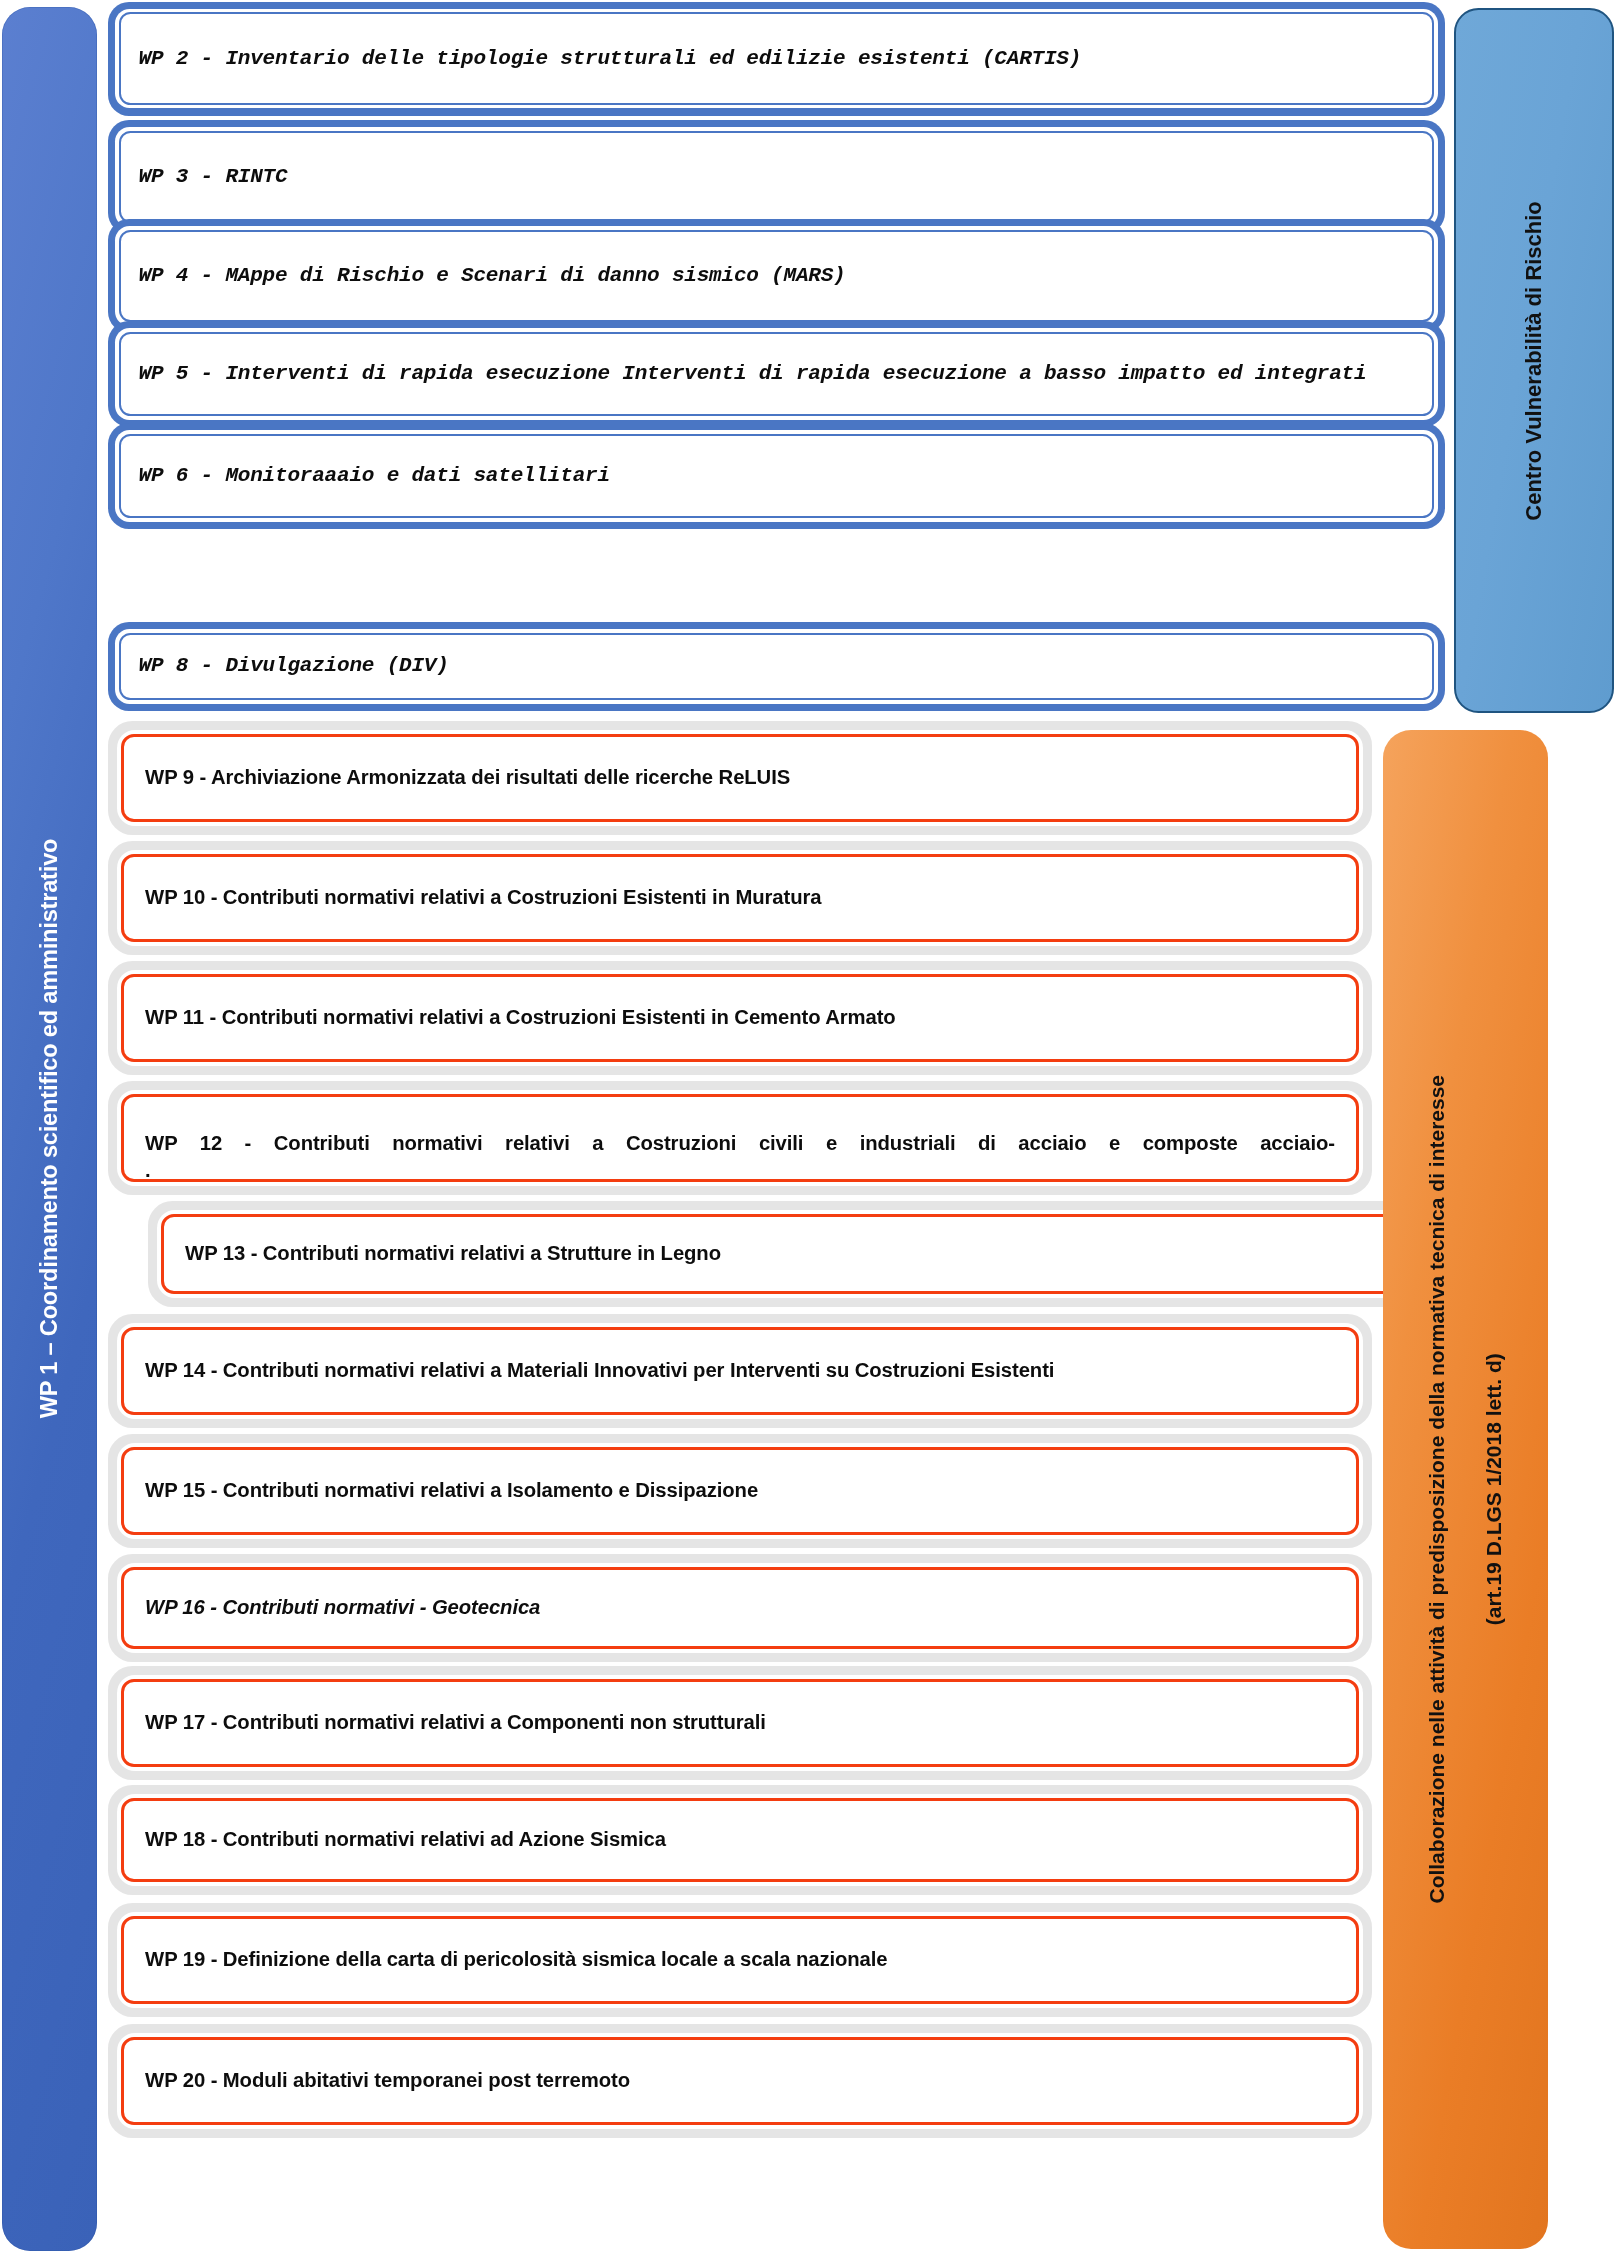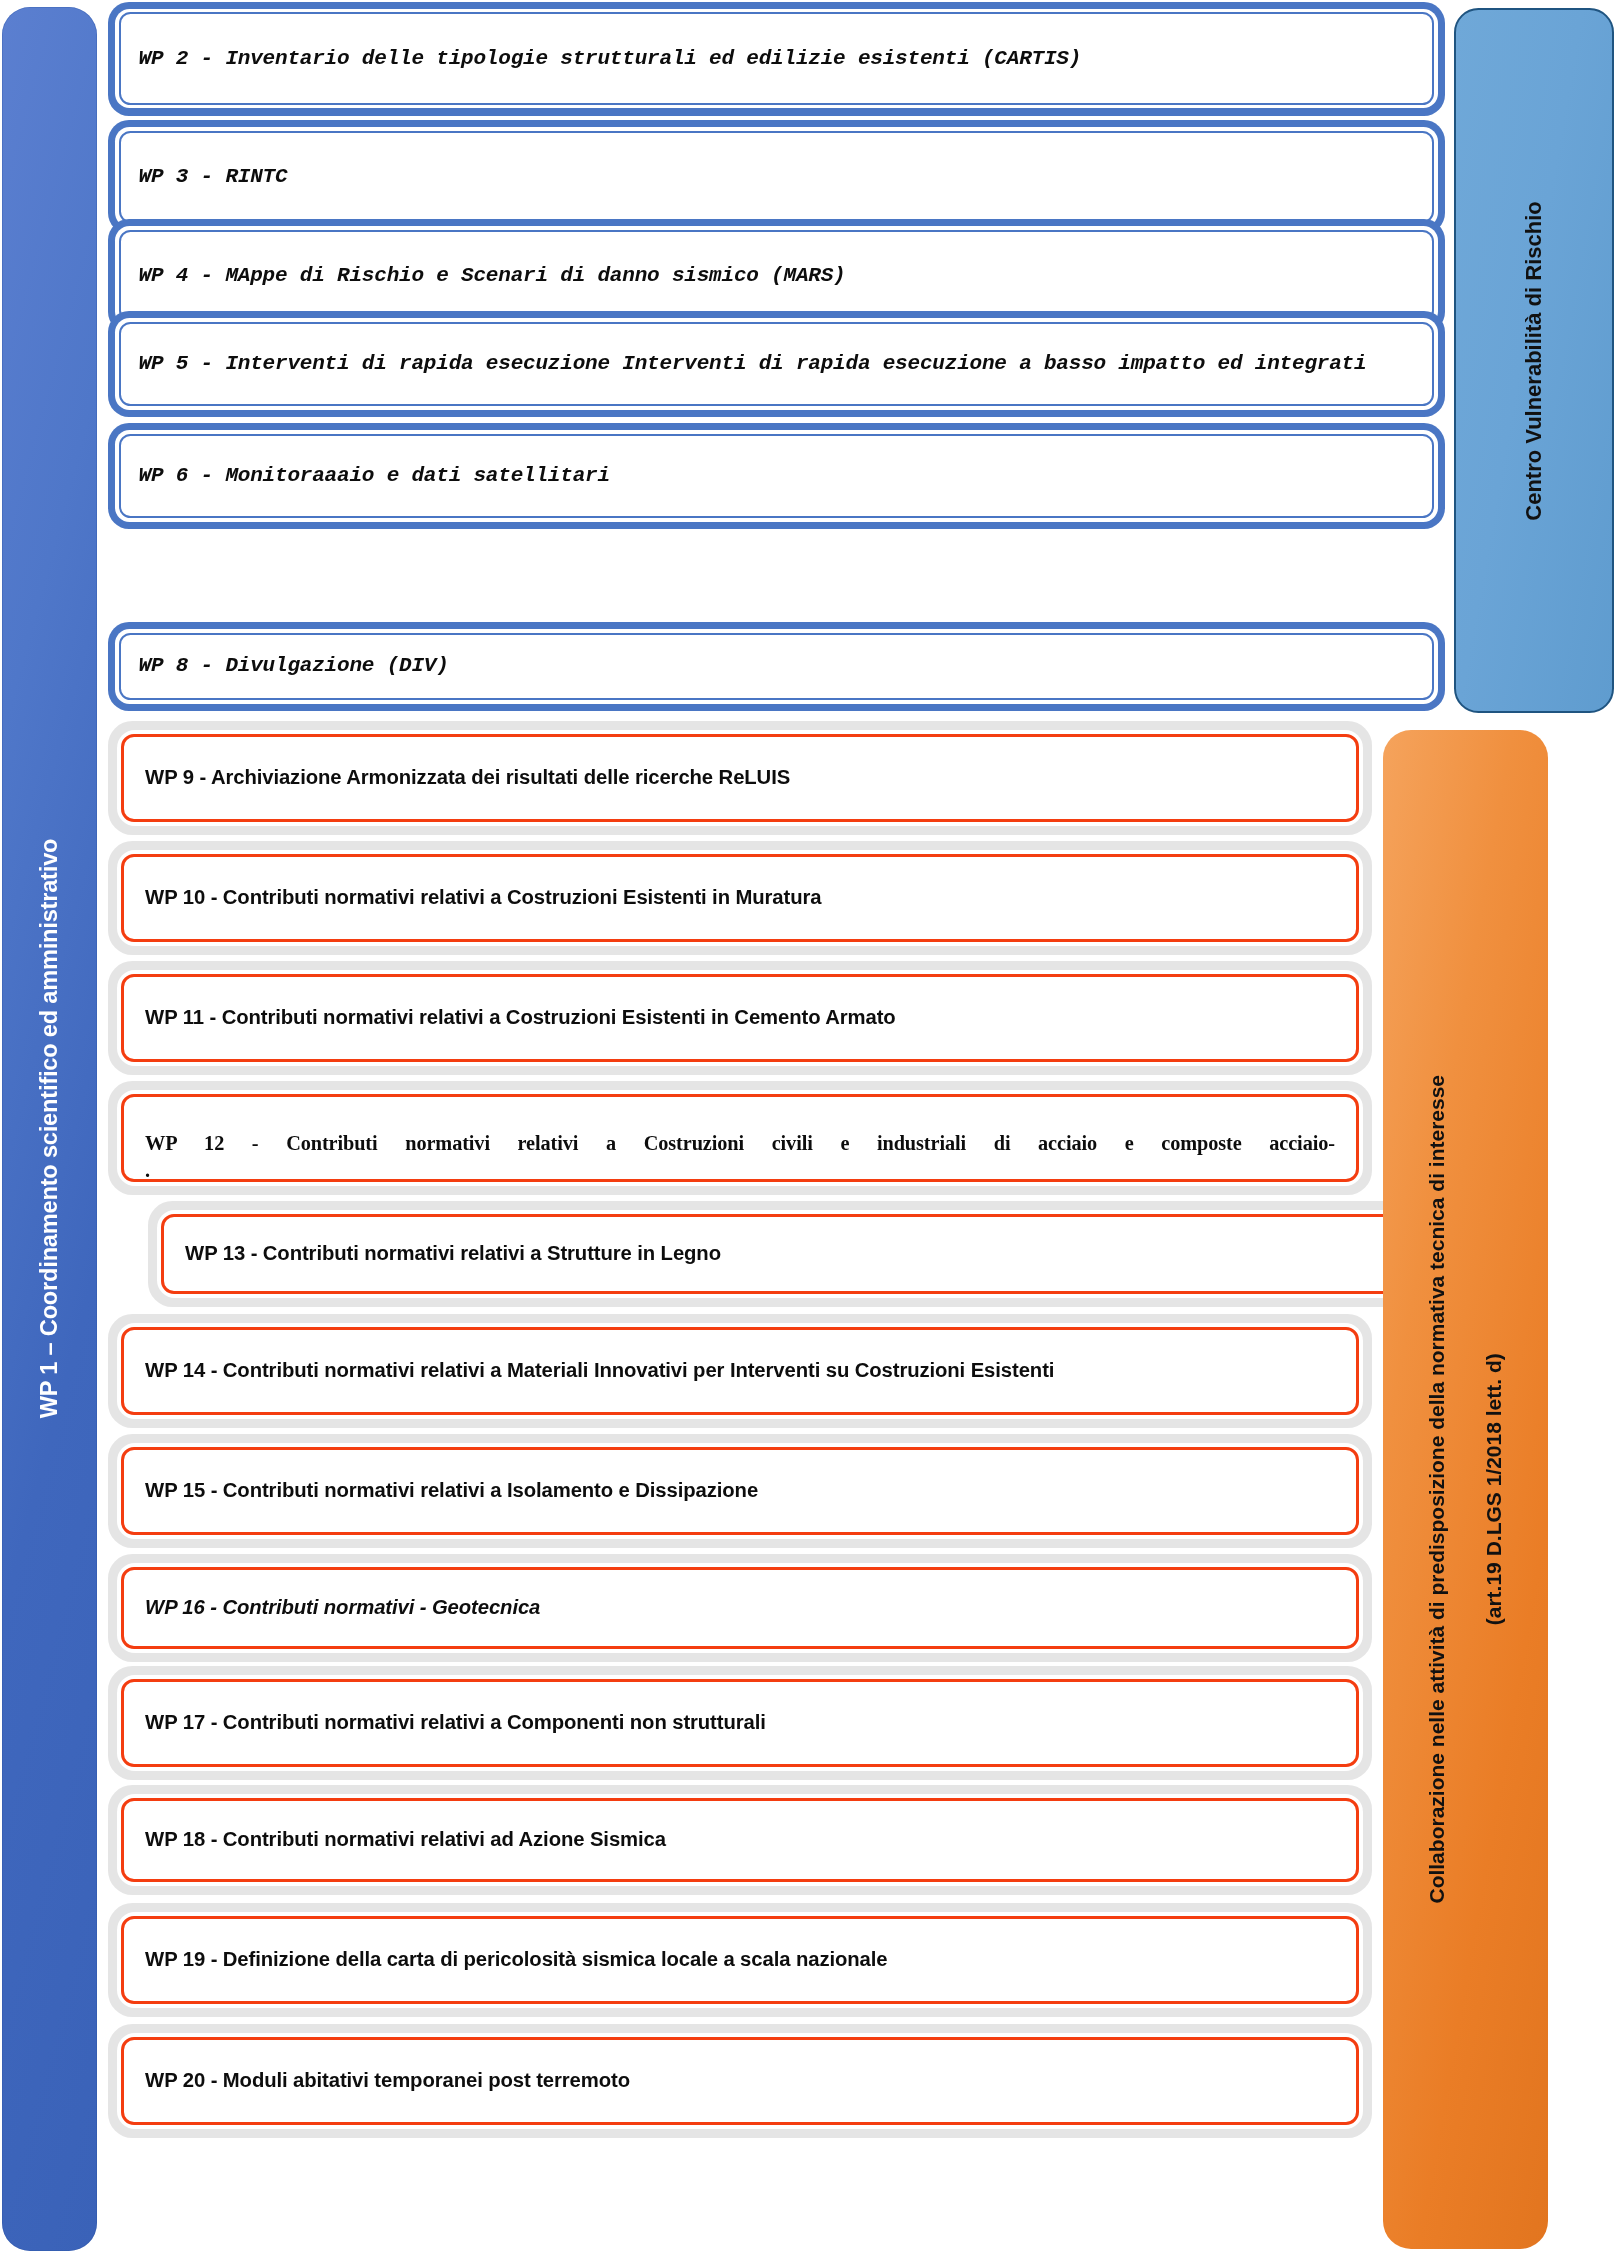--- a/index.html
+++ b/index.html
@@ -127,21 +127,20 @@
     font-weight: bold;
     color: #0d0d0d;
     line-height: 1.35;
     letter-spacing: -0.1px;
   }
   .red-box.justified .inner { align-items: flex-start; padding-top: 32.5px; }
   .red-box.justified .inner .label {
     text-align: justify;
     text-align-last: justify;
     width: 100%;
-    font-family: Liberation Serif, serif;
   }
   .red-box.justified .inner .label .tail {
     display: block;
     text-align: left;
     text-align-last: left;
     font-size: 20.3px;
   }
 
   
   #centro-panel {
@@ -229,21 +228,21 @@
     </div>
 
     <div class="blue-box" style="top:219px;height:114px;">
       <div class="mid">
         <div class="inner">
           <span class="label">WP 4 - MAppe di Rischio e Scenari di danno sismico (MARS)</span>
         </div>
       </div>
     </div>
 
-    <div class="blue-box" style="top:311px;height:106px;">
+    <div class="blue-box" style="top:321px;height:106px;">
       <div class="mid">
         <div class="inner">
           <span class="label">WP 5 - Interventi di rapida esecuzione Interventi di rapida esecuzione a basso impatto ed integrati</span>
         </div>
       </div>
     </div>
 
     <div class="blue-box" style="top:423px;height:106px;">
       <div class="mid">
         <div class="inner">

